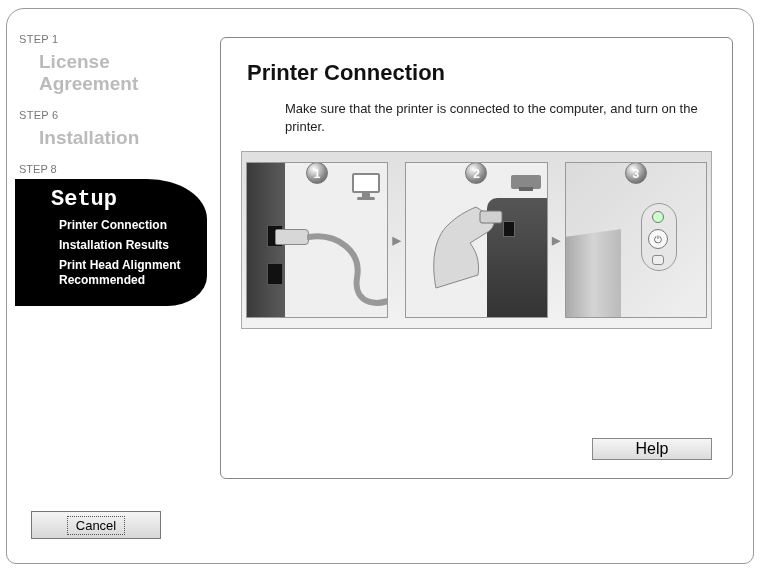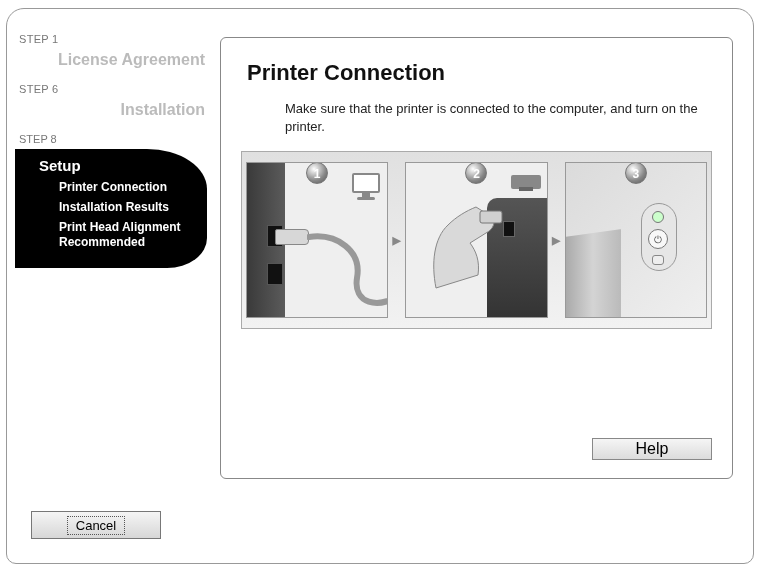--- a/index.html
+++ b/index.html
@@ -25,46 +25,46 @@
   }
   .step-label {
     color: #777;
     font-size: 11px;
     margin-top: 14px;
     margin-left: 4px;
     letter-spacing: 0.3px;
   }
   .step-title-inactive {
     color: #bbb;
-    font-size: 16px;
+    font-size: 19px;
     font-weight: bold;
     margin: 6px 0 0 24px;
-    text-align: right;
   }
   .step3-block {
     margin-top: 4px;
     background: #000;
     border-radius: 0 0 0 0;
     border-top-right-radius: 60px 40px;
     border-bottom-right-radius: 40px 30px;
     padding: 8px 12px 14px 22px;
     color: #fff;
     width: 192px;
   }
   .step-label-active {
     color: #777;
     font-size: 11px;
     margin-left: 4px;
     margin-top: 14px;
   }
   .step3-title {
-    font-size: 15px;
+    font-size: 22px;
     font-weight: bold;
     margin-bottom: 6px;
-    margin-left: 2px;
+    margin-left: 14px;
+    font-family: Liberation Mono, monospace;
   }
   .step3-sub {
     font-size: 12px;
     font-weight: bold;
     margin: 5px 0 4px 22px;
     line-height: 1.25;
   }
   .content {
     position: absolute;
     top: 28px; left: 213px; right: 20px; bottom: 84px;

